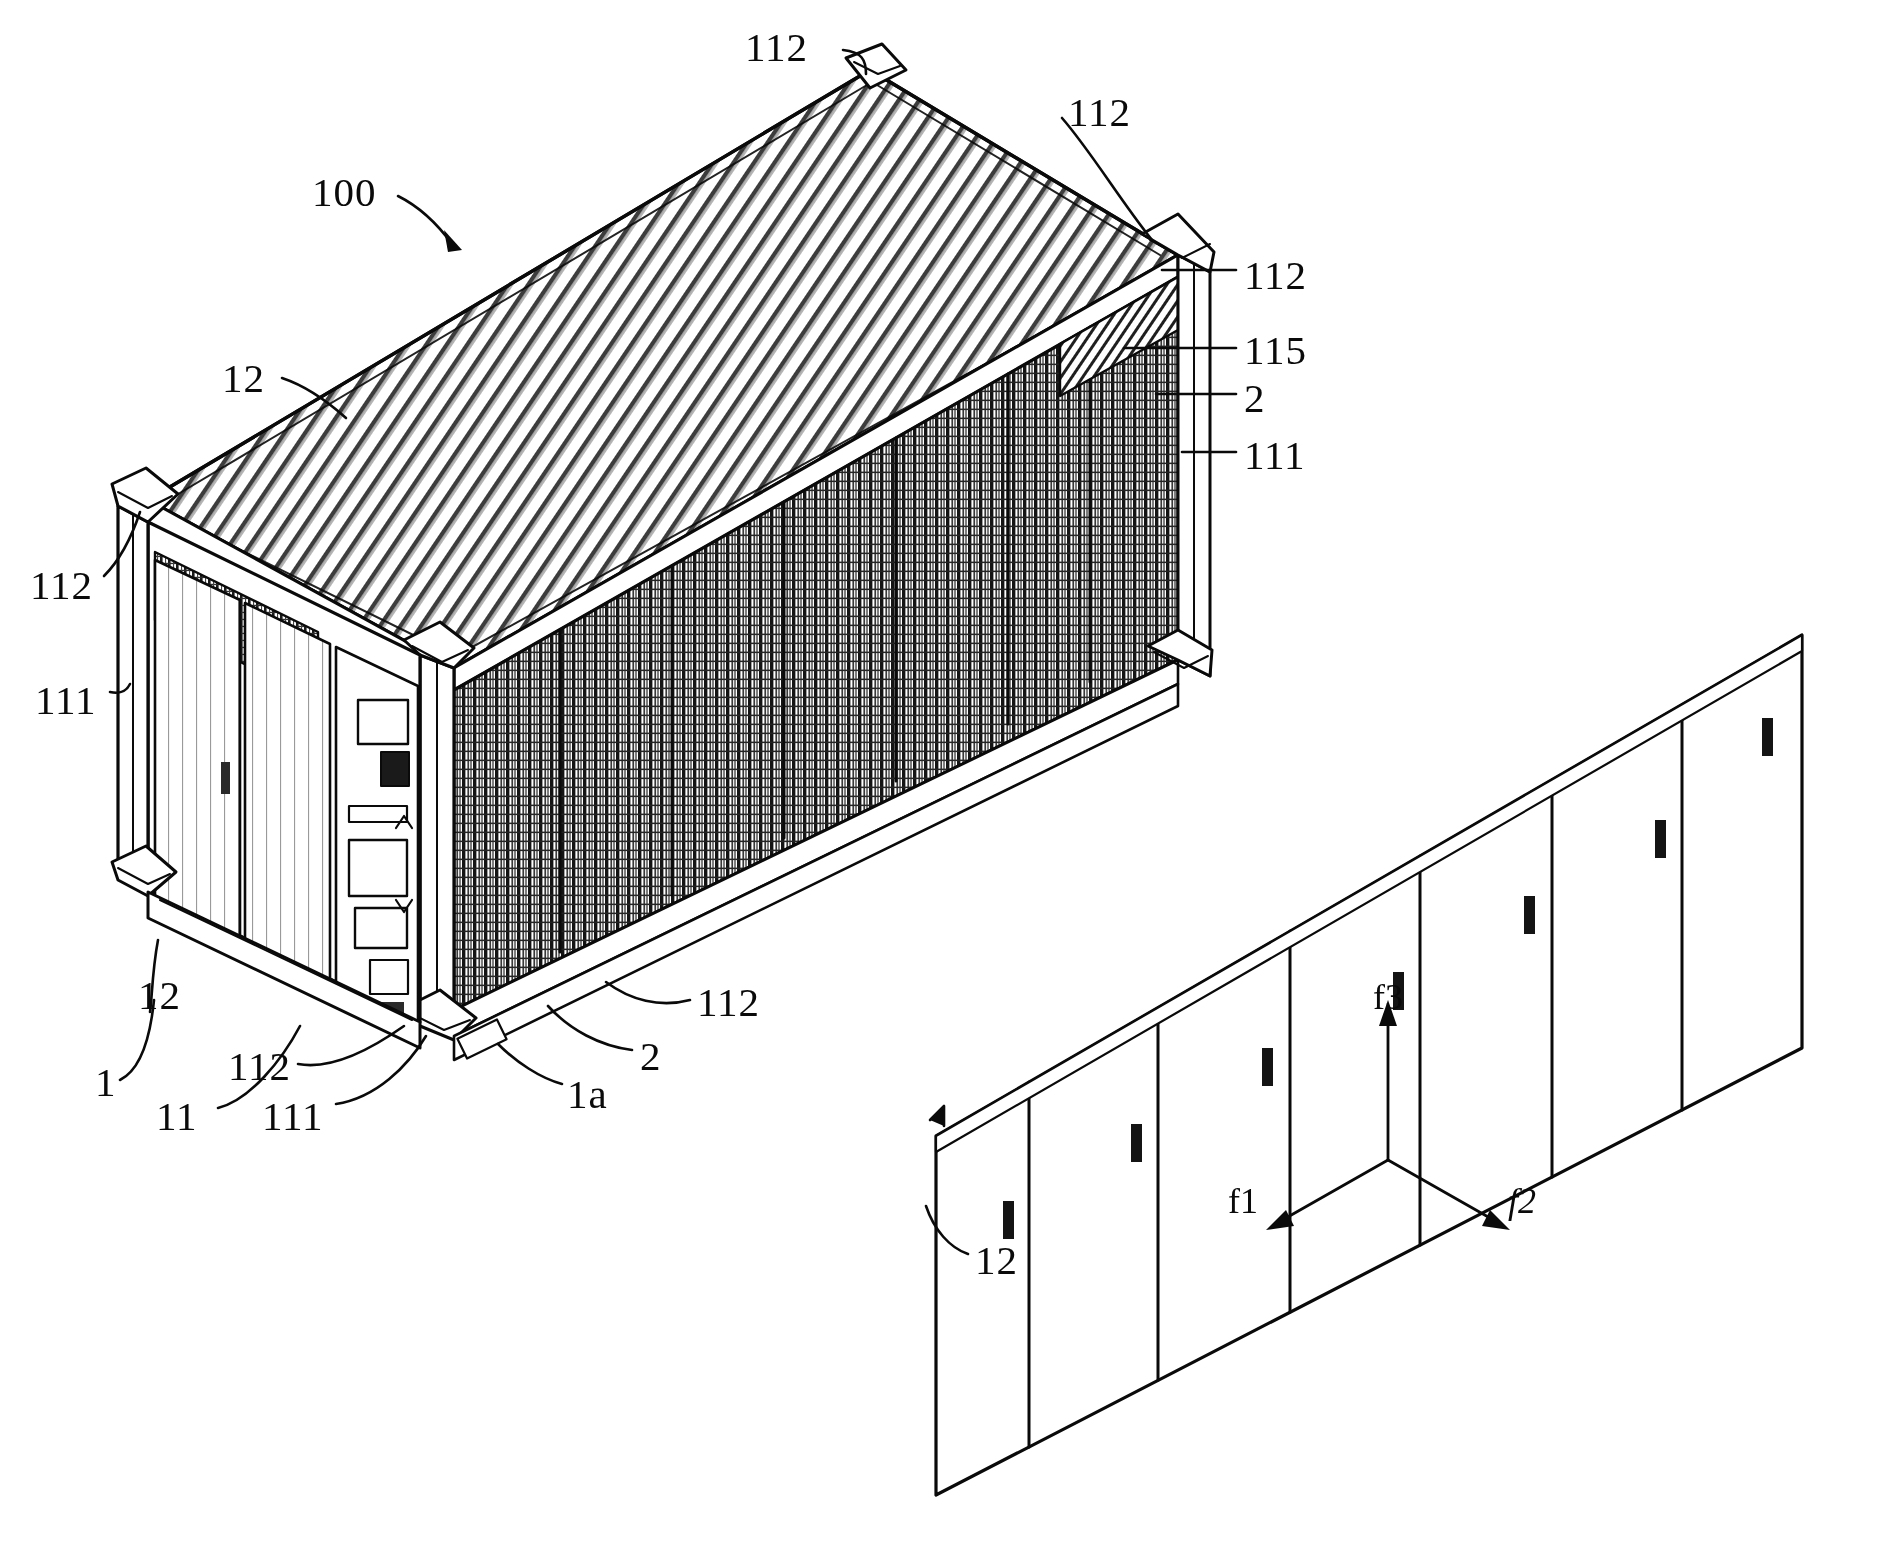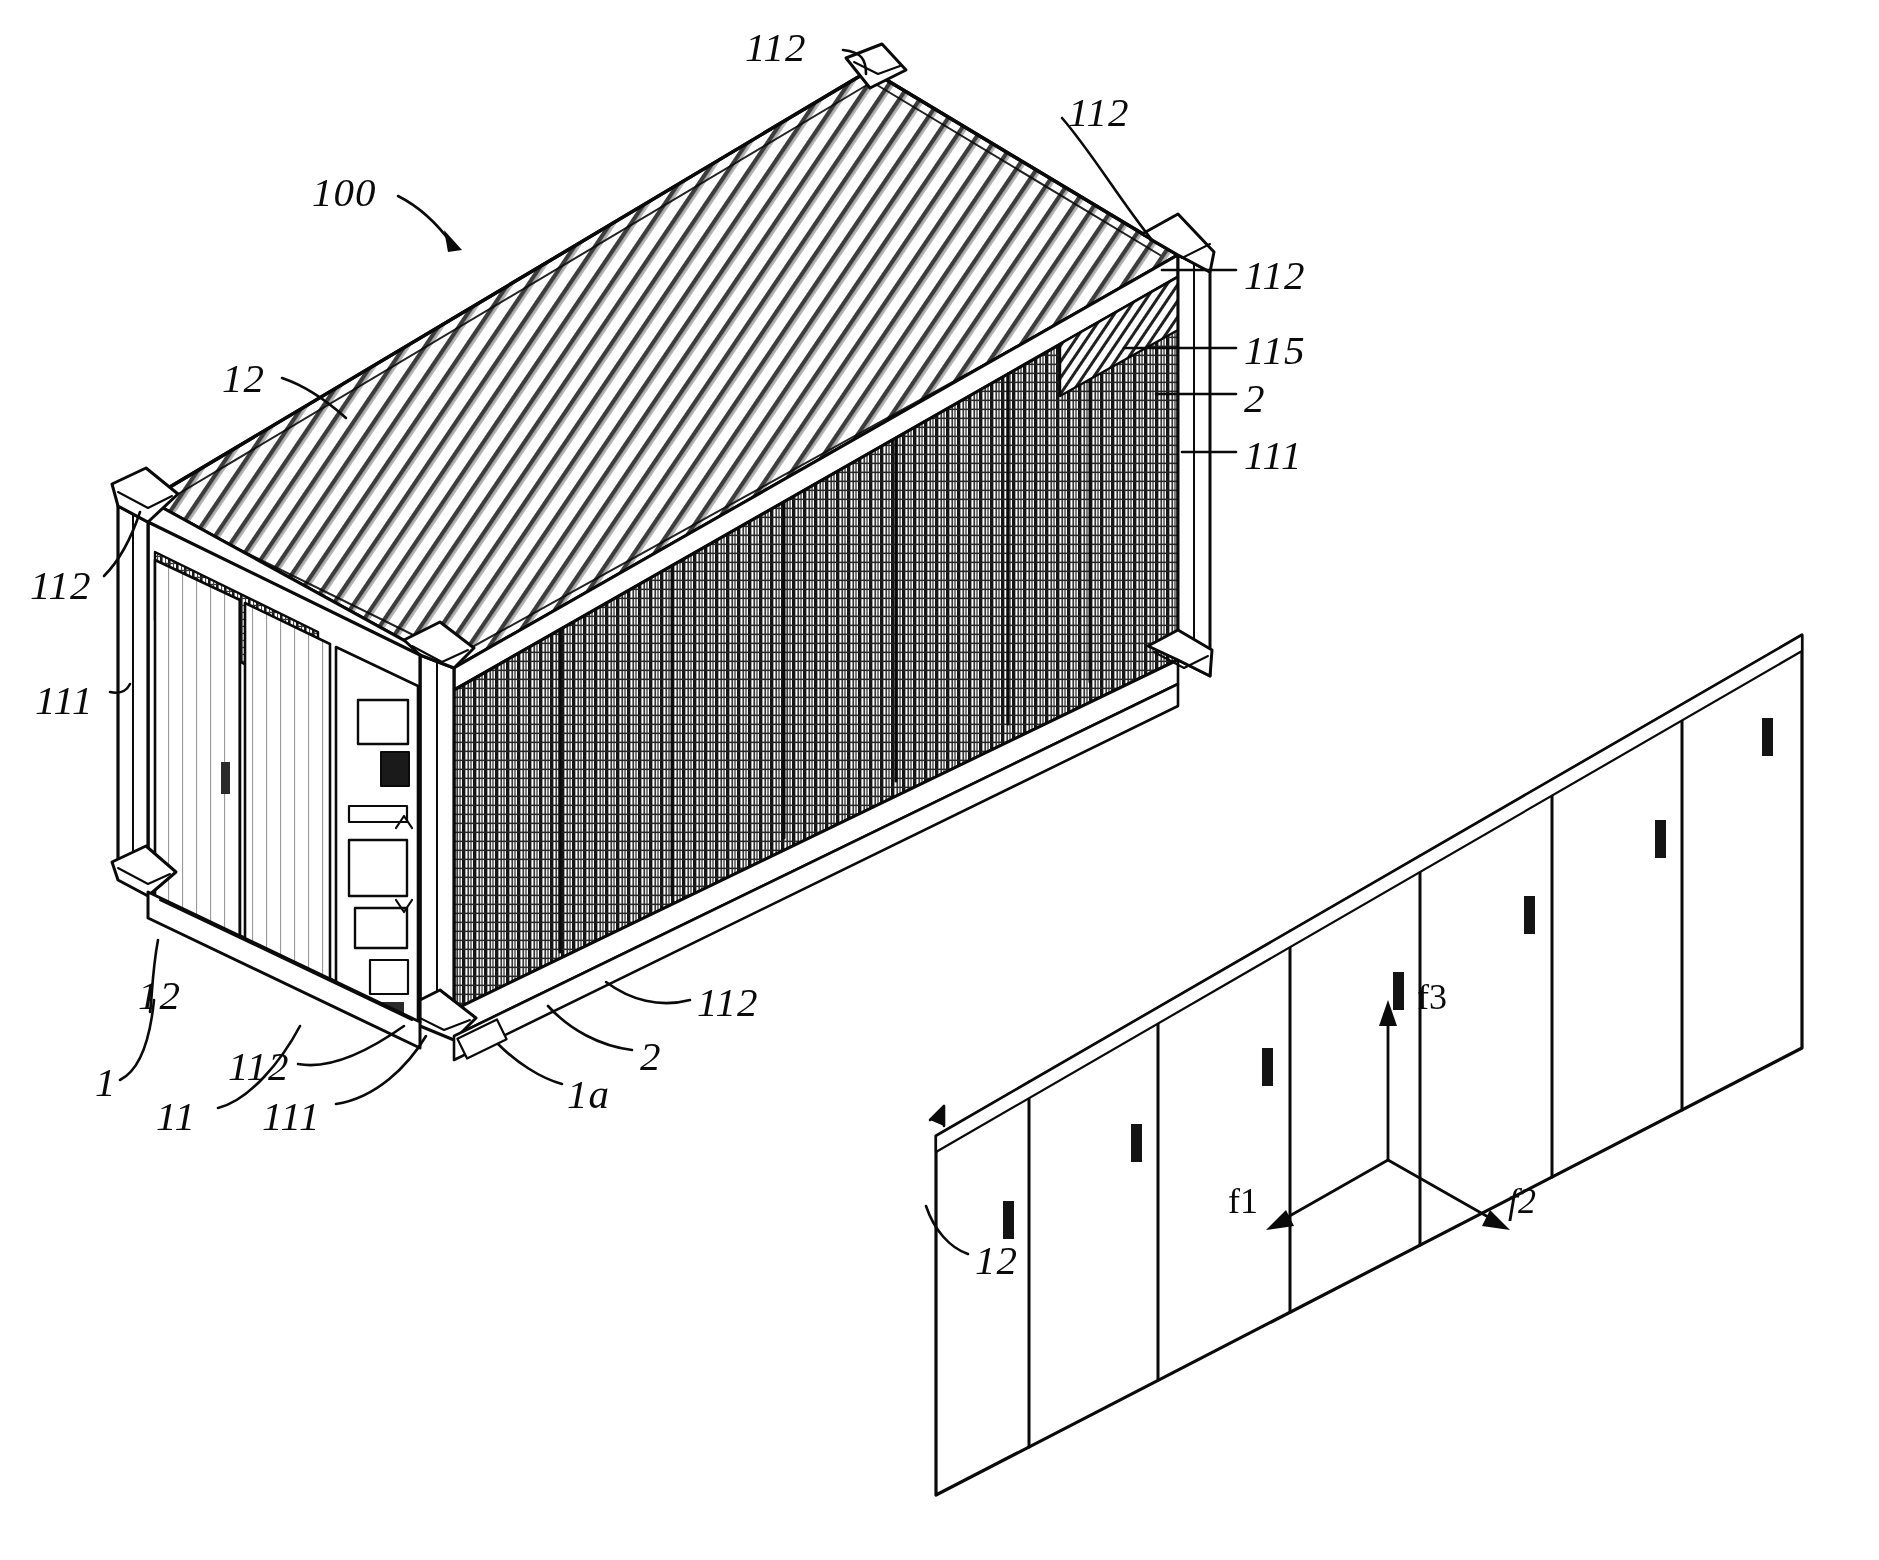--- a/index.html
+++ b/index.html
@@ -26,21 +26,20 @@
   }
   .ref-label {
     position: absolute;
     font-family: "Liberation Serif", serif;
     font-size: 41px;
     color: #0a0a0a;
     letter-spacing: 1px;
     white-space: nowrap;
     line-height: 1;
     user-select: none;
-    font-style: italic;
   }
   .axis-label {
     position: absolute;
     font-family: "Liberation Serif", serif;
     font-size: 36px;
     color: #0a0a0a;
     white-space: nowrap;
     line-height: 1;
     user-select: none;
   }
@@ -284,15 +283,15 @@
   <span class="ref-label" style="left:95px; top:1062px;">1</span>
   <span class="ref-label" style="left:156px; top:1096px;">11</span>
   <span class="ref-label" style="left:262px; top:1096px;">111</span>
   <span class="ref-label" style="left:697px; top:982px;">112</span>
   <span class="ref-label" style="left:640px; top:1036px;">2</span>
   <span class="ref-label" style="left:567px; top:1074px;">1a</span>
   <span class="ref-label" style="left:975px; top:1240px;">12</span>
 
   <span class="axis-label" style="left:1228px; top:1183px;text-align:right;">f1</span>
   <span class="axis-label" style="left:1508px; top:1183px;font-style:italic;">f2</span>
-  <span class="axis-label" style="left:1373px; top:979px;margin-left:44px;">f3</span>
+  <span class="axis-label" style="left:1373px; top:979px;">f3</span>
 
 </div>
 
 </body></html>

